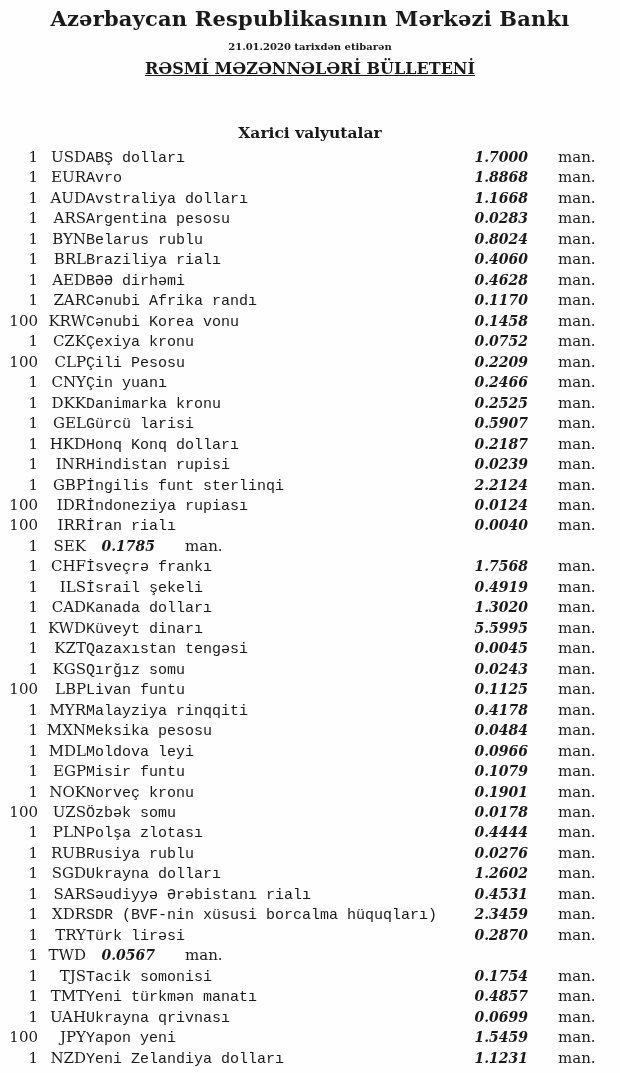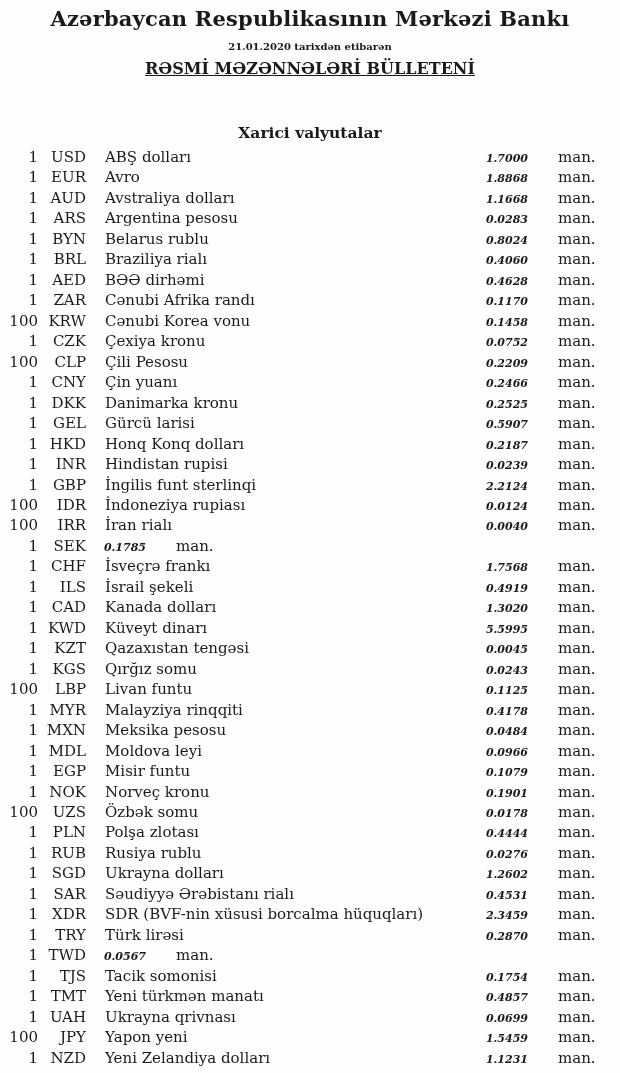--- a/index.html
+++ b/index.html
@@ -64,30 +64,32 @@
     flex: 0 0 auto;
   }
   .code {
     width: 40px;
     text-align: right;
     flex: 0 0 auto;
     margin-left: 8px;
   }
   .name {
     flex: 1 1 auto;
-    margin-left: 19px;
+    margin-left: 0;
     overflow: hidden;
+    font-family: Liberation Mono, monospace;
   }
   .rate {
     width: 60px;
     text-align: right;
     font-weight: bold;
     font-style: italic;
-    font-size: 11px;
+    font-size: 14px;
     flex: 0 0 auto;
+    margin-left: 9px;
   }
   .unit {
     width: 40px;
     margin-left: 30px;
     text-align: left;
     flex: 0 0 auto;
   }
 </style>
 </head>
 <body>

